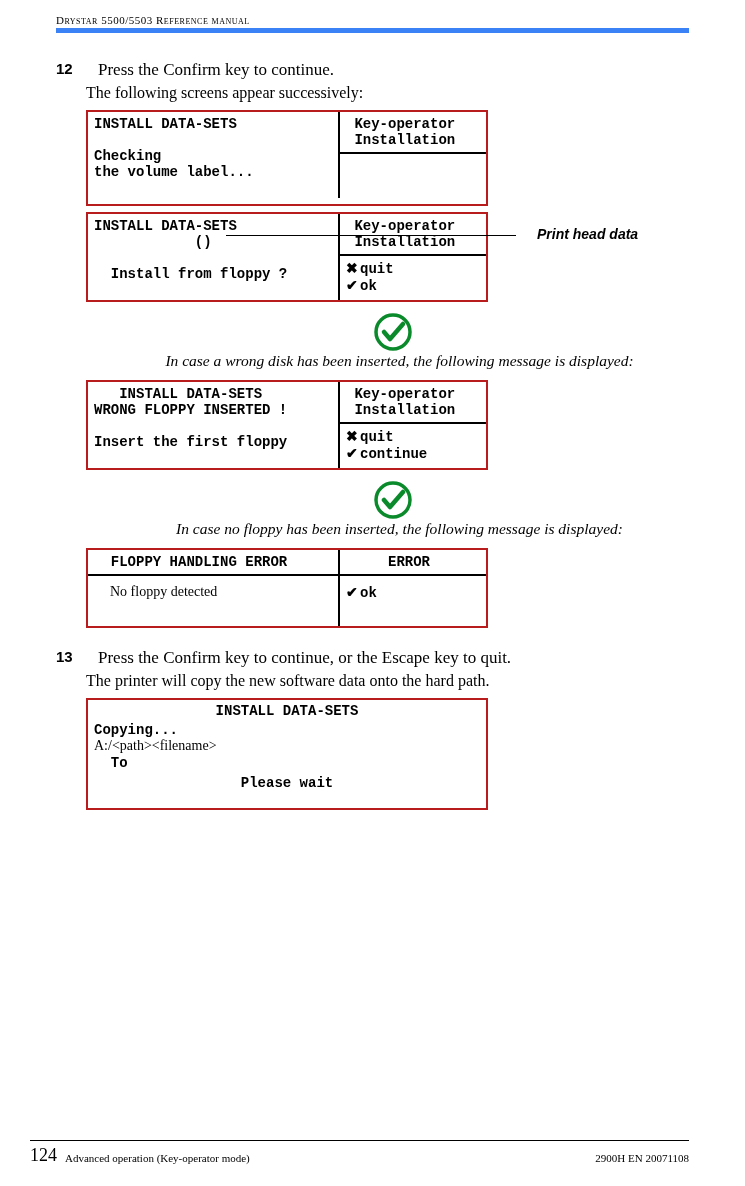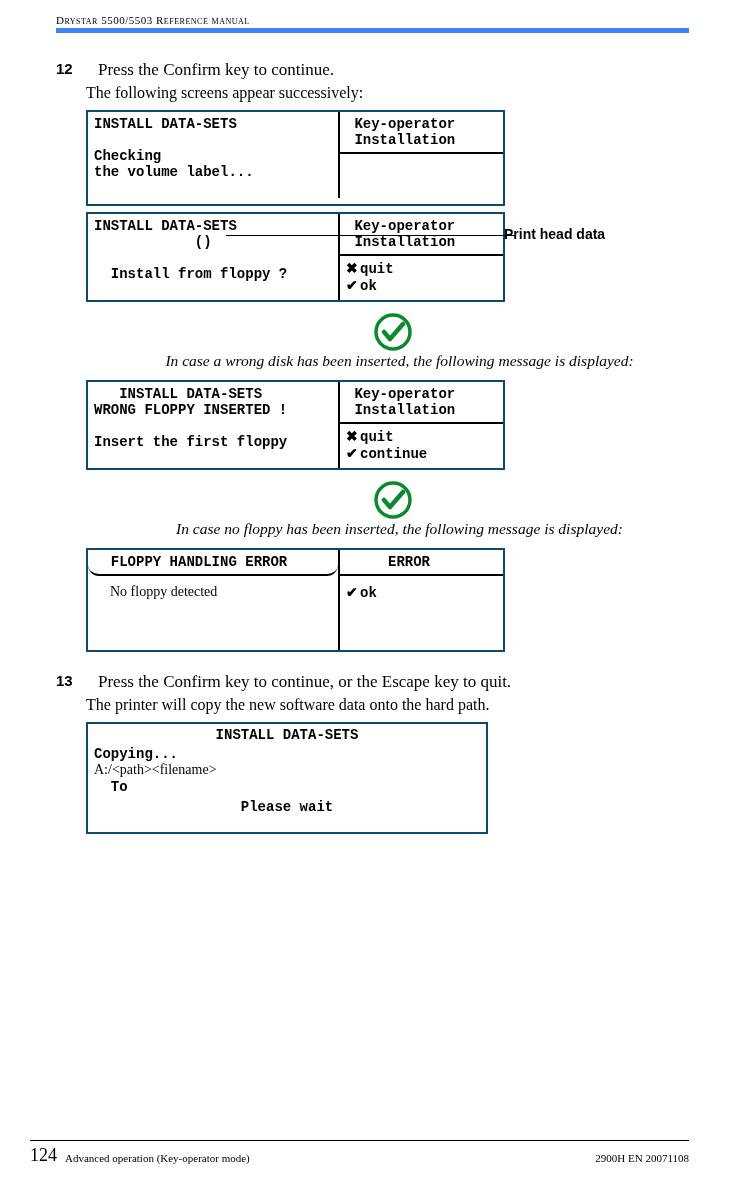--- a/index.html
+++ b/index.html
@@ -58,39 +58,39 @@
     font-family: Georgia, serif;
     font-size: 16px;
     margin: 2px 0 8px 0;
   }
   .screen-wrap {
     position: relative;
     margin: 6px 0;
   }
   .screen {
     display: inline-block;
-    border: 2px solid #0c4a6e;
+    border: 2px solid #b91c1c;
     font-family: 'Courier New', Courier, monospace;
     font-size: 14px;
     line-height: 1.15;
     font-weight: bold;
     vertical-align: top;
   }
   .screen .col-left, .screen .col-right {
     display: inline-block;
     vertical-align: top;
     box-sizing: border-box;
     padding: 4px 6px;
   }
   .screen .col-left {
     width: 252px;
     border-right: 2px solid #000;
   }
   .screen .col-right {
-    width: 163px;
+    width: 146px;
   }
   .screen .row-top, .screen .row-bot {
     display: block;
   }
   .screen .row-top {
     border-bottom: 2px solid #000;
   }
   .screen-wide .col-left {
     width: 398px;
     border-right: none;
@@ -187,21 +187,21 @@
   Install from floppy ?</div><div class="col-right" style="padding:0;">
               <div class="row-top" style="white-space:pre; padding:4px 6px;"> Key-operator
  Installation</div>
               <div class="row-bot" style="padding:4px 6px;">
                 <div><span class="sym">✖</span><span>quit</span></div>
                 <div><span class="sym">✔</span><span>ok</span></div>
               </div>
             </div>
           </div>
           <div class="callout-line" style="left:140px; top:23px; width:290px;"></div>
-          <div class="callout-label" style="left:418px; top:14px;">Print head data</div>
+          <div class="callout-label" style="left:451px; top:14px;font-style:italic;">Print head data</div>
           
           <div class="callout-line" style="left:276px; top:23px; width:120px;"></div>
         </div>
 
         <div class="note-row">
           <div class="check-badge">
             <svg viewBox="0 0 40 40">
                 <circle cx="20" cy="20" r="17" fill="none" stroke="#0a8a2a" stroke-width="3.5"></circle>
                 <path d="M11 20 L17 27 L30 12" fill="none" stroke="#0a8a2a" stroke-width="4.5" stroke-linecap="round" stroke-linejoin="round"></path>
               </svg>
@@ -231,22 +231,22 @@
                 <circle cx="20" cy="20" r="17" fill="none" stroke="#0a8a2a" stroke-width="3.5"></circle>
                 <path d="M11 20 L17 27 L30 12" fill="none" stroke="#0a8a2a" stroke-width="4.5" stroke-linecap="round" stroke-linejoin="round"></path>
               </svg>
           </div>
           <div class="note-text">In case no floppy has been inserted, the following message is displayed:</div>
         </div>
 
         <div class="screen-wrap">
           <div class="screen">
             <div class="col-left" style="padding:0;">
-              <div class="row-top" style="white-space:pre; padding:4px 6px;border-radius:11px;">  FLOPPY HANDLING ERROR</div>
-              <div class="row-bot" style="height:74px; position:relative;">
+              <div class="row-top" style="white-space:pre; padding:4px 6px;">  FLOPPY HANDLING ERROR</div>
+              <div class="row-bot" style="height:50px; position:relative;">
                 <span class="overlay-serif" style="left:22px; top:8px;">No floppy detected</span>
               </div>
             </div><div class="col-right" style="padding:0;">
               <div class="row-top" style="white-space:pre; padding:4px 6px;">     ERROR</div>
               <div class="row-bot" style="padding:8px 6px;">
                 <span class="sym">✔</span><span>ok</span>
               </div>
             </div>
           </div>
         </div>

